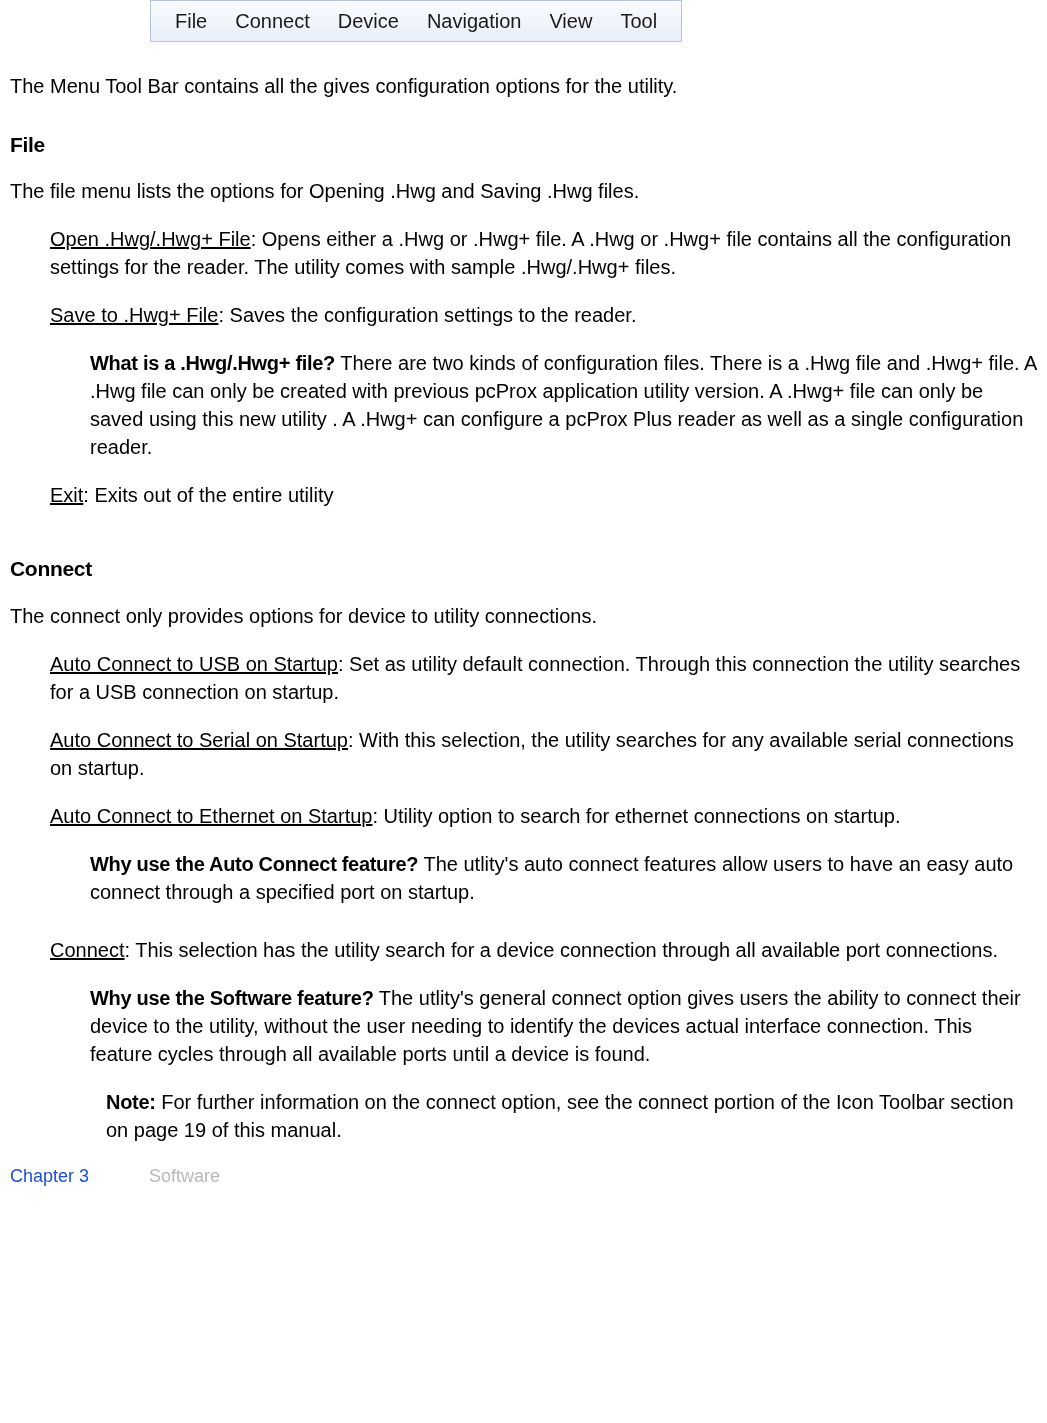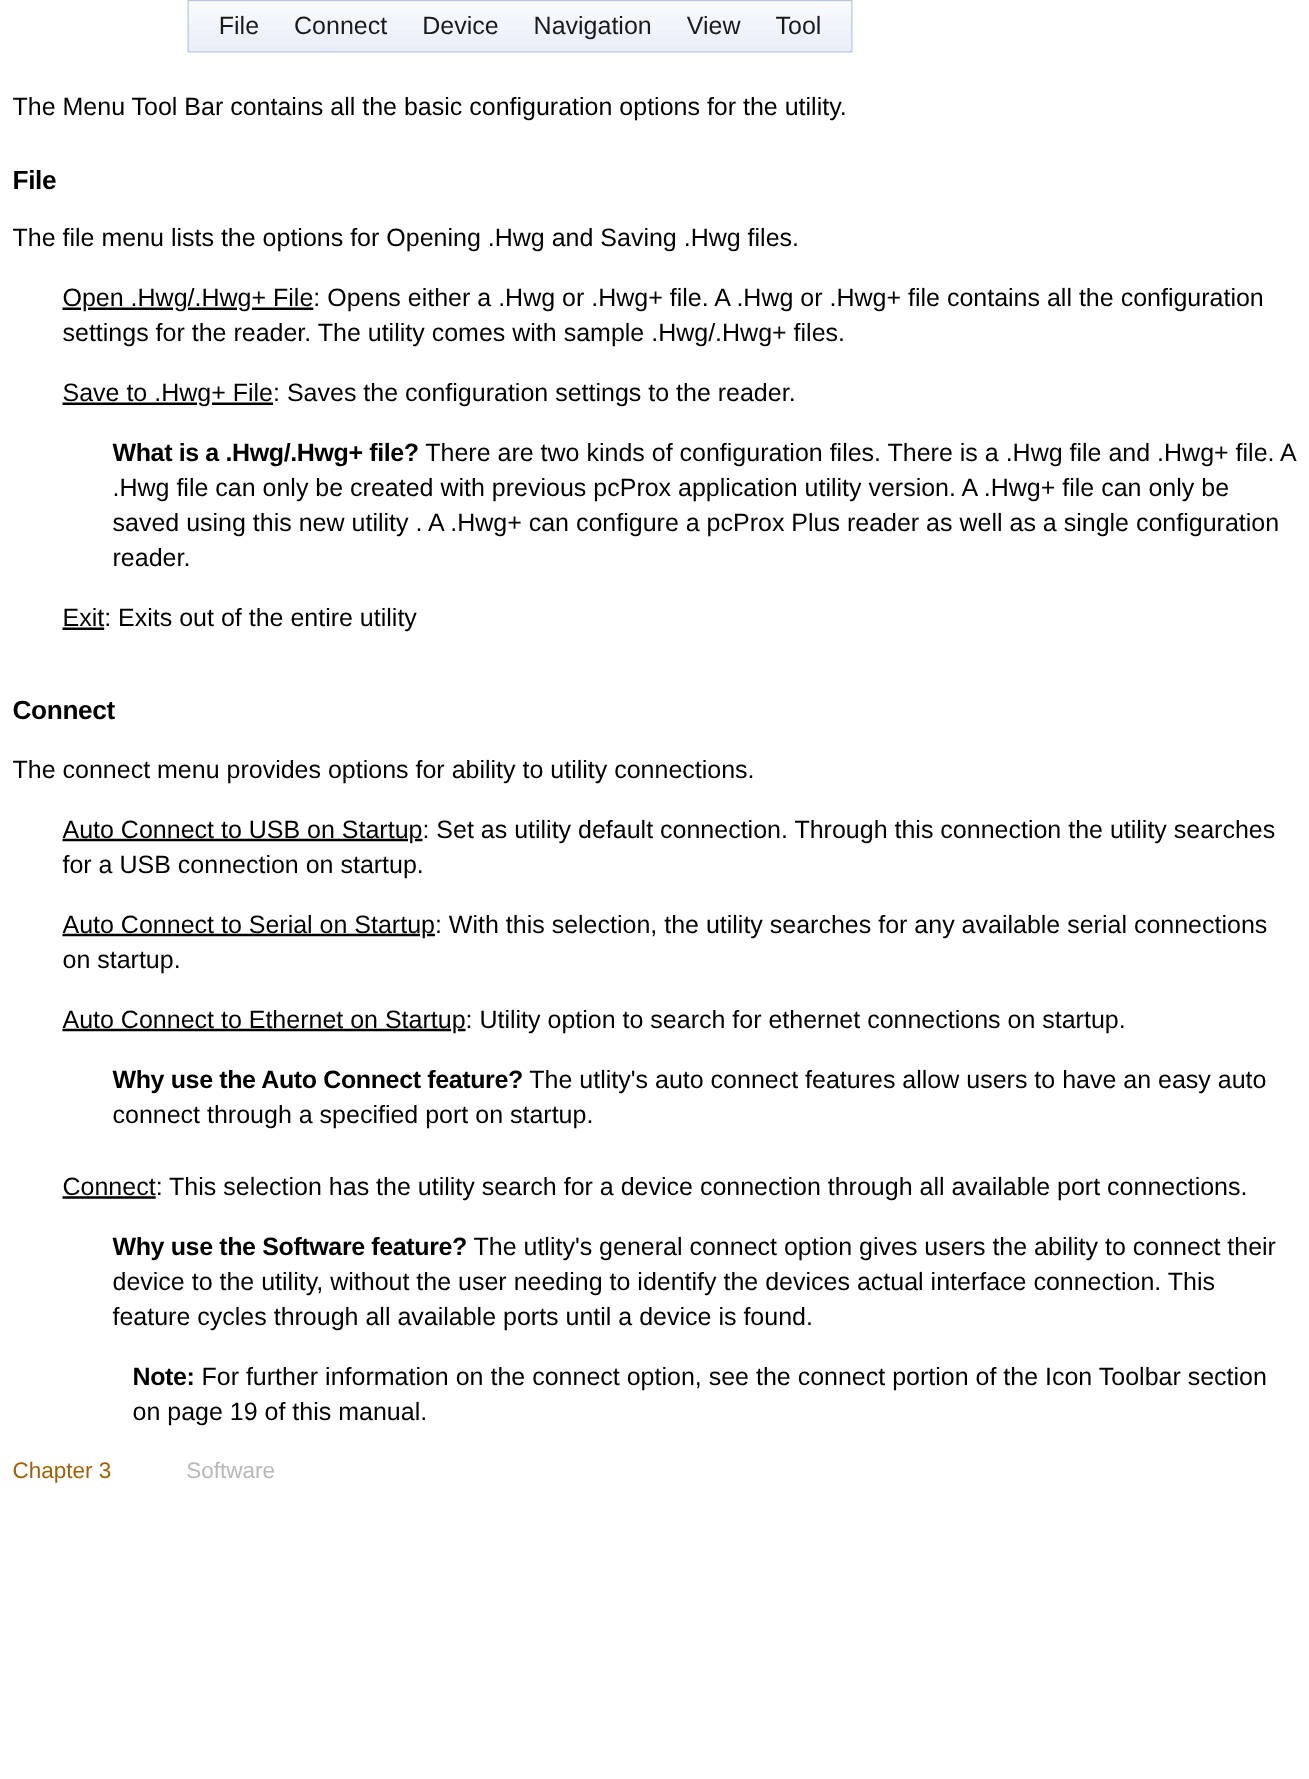--- a/index.html
+++ b/index.html
@@ -41,38 +41,38 @@
   .term { text-decoration: underline; }
   .boldq {
     font-family: "Arial Black", Arial, sans-serif;
     font-weight: 900;
     letter-spacing: -0.3px;
   }
   .footer {
     margin-top: 10px;
     font-size: 18px;
   }
-  .footer .chap { color:#a16207; margin-right: 60px;}
+  .footer .chap { color:#1d4ed8; margin-right: 60px;}
   .footer .soft { color:#b8b8b8;text-align:center; }
 </style>
 </head>
 <body>
 
 <div class="menubar-wrap">
   <div class="menubar">
     <span>File</span>
     <span>Connect</span>
     <span>Device</span>
     <span>Navigation</span>
     <span>View</span>
     <span>Tool</span>
   </div>
 </div>
 
-<p>The Menu Tool Bar contains all the basic configuration options for the utility.</p>
+<p>The Menu Tool Bar contains all the gives configuration options for the utility.</p>
 
 <div class="section-head">File</div>
 
 <p>The file menu lists the options for Opening .Hwg and Saving .Hwg files.</p>
 
 <p class="indent1">
   <span class="term">Open .Hwg/.Hwg+ File</span><span>: Opens either a .Hwg or .Hwg+ file.  A .Hwg or .Hwg+ file contains all the configuration settings for the reader. The utility comes with sample .Hwg/.Hwg+ files.</span>
 </p>
 
 <p class="indent1">
@@ -82,21 +82,21 @@
 <p class="indent2">
   <span class="boldq">What is a .Hwg/.Hwg+ file?</span><span> There are two kinds of configuration files. There is a .Hwg file and .Hwg+ file. A .Hwg file can only be created with previous pcProx application utility version. A .Hwg+ file can only be saved using this new utility . A .Hwg+ can configure a pcProx Plus reader as well as a single configuration reader.</span>
 </p>
 
 <p class="indent1">
   <span class="term">Exit</span><span>: Exits out of the entire utility</span>
 </p>
 
 <div class="section-head" style="margin-top:45px">Connect</div>
 
-<p>The connect menu provides options for ability to utility connections.</p>
+<p>The connect only provides options for device to utility connections.</p>
 
 <p class="indent1">
   <span class="term">Auto Connect to USB on Startup</span><span>: Set as utility default connection. Through this connection the utility searches for a USB connection on startup.</span>
 </p>
 
 <p class="indent1">
   <span class="term">Auto Connect to Serial on Startup</span><span>: With this selection, the utility searches for any available serial connections on startup.</span>
 </p>
 
 <p class="indent1">

